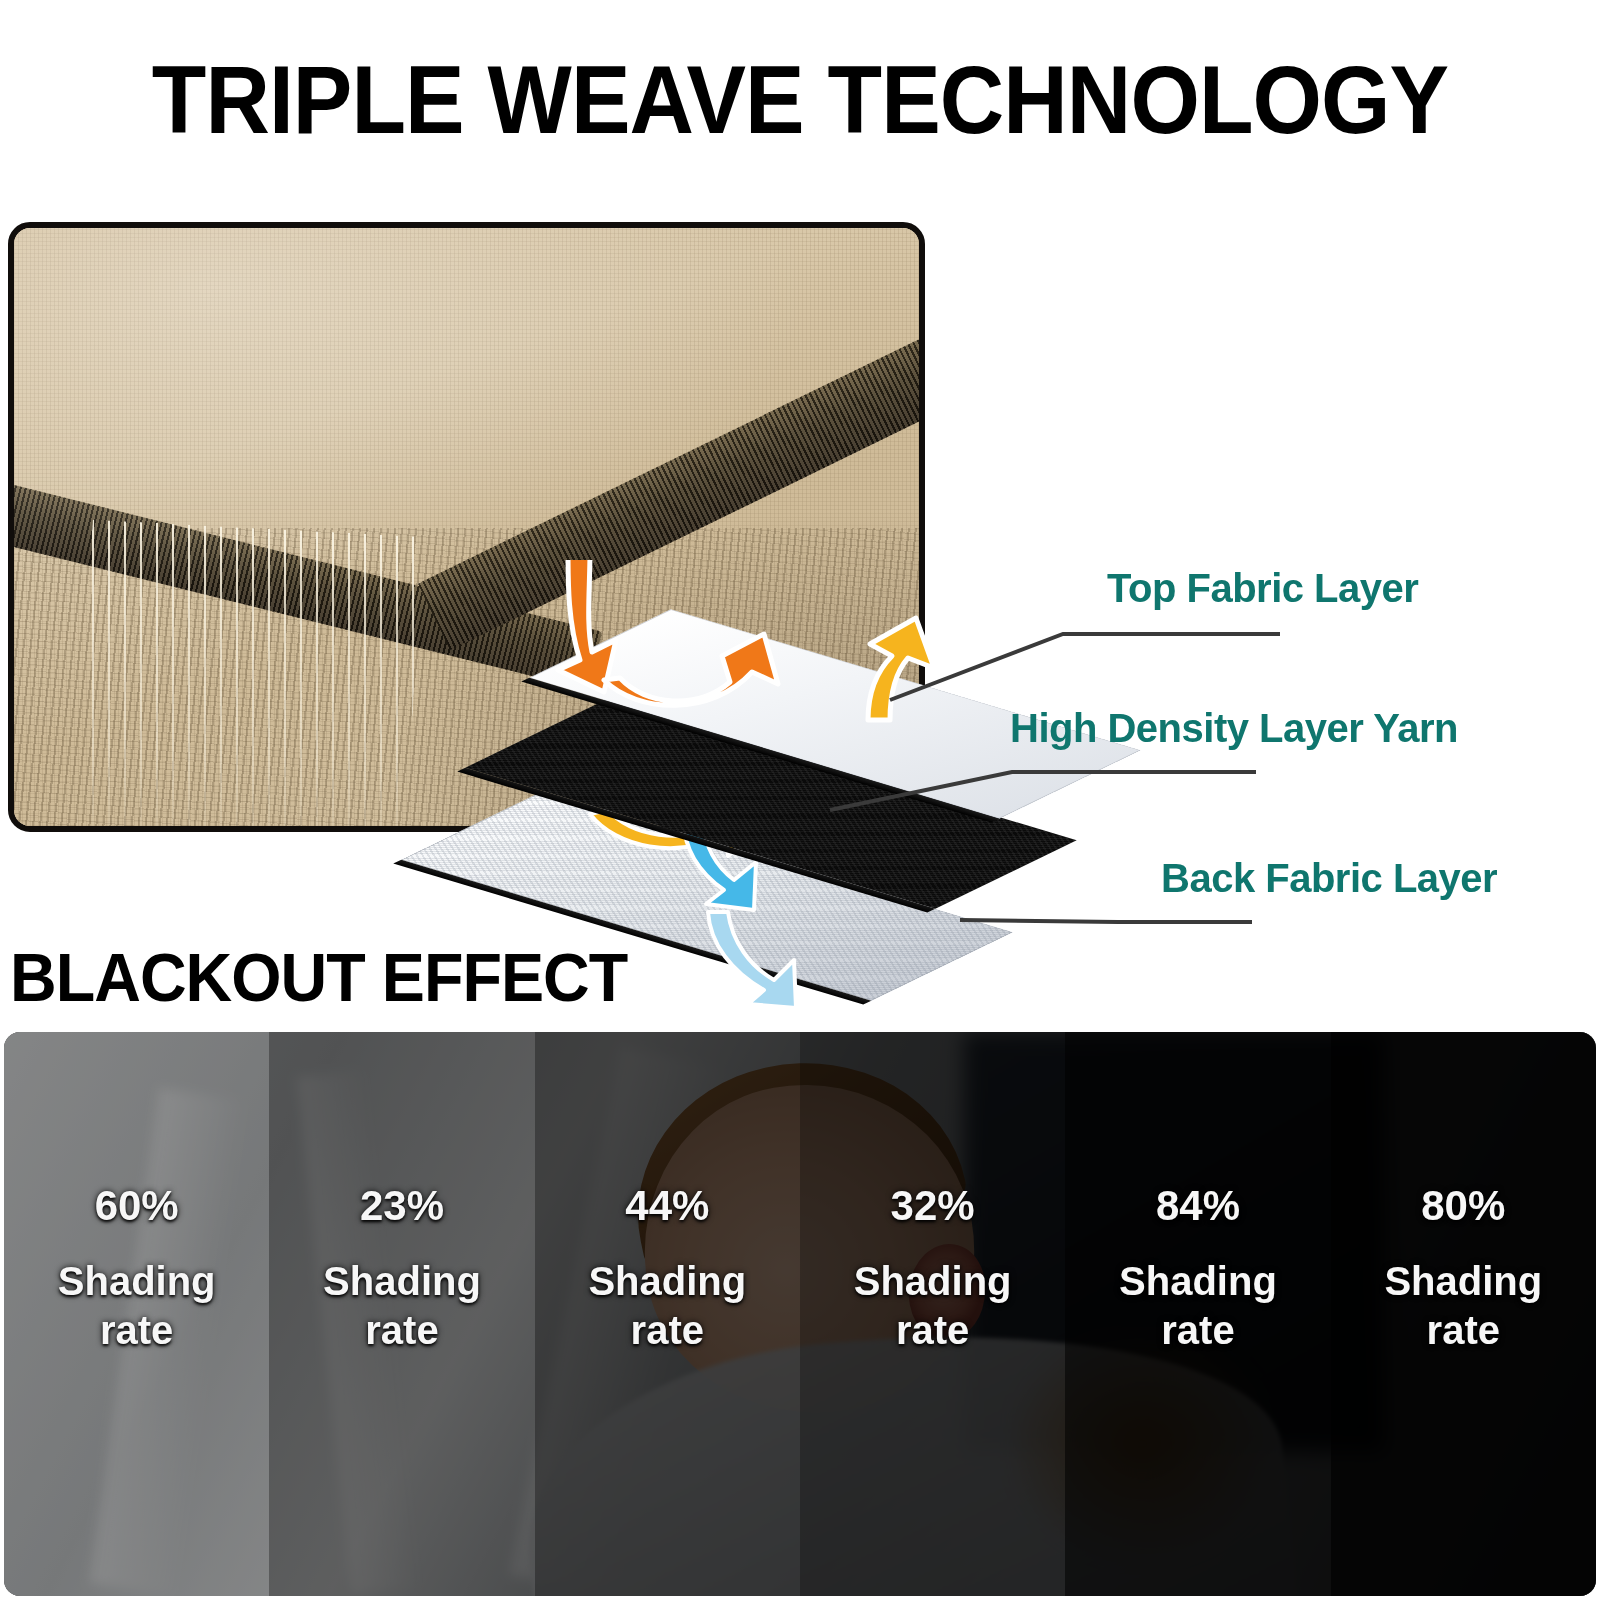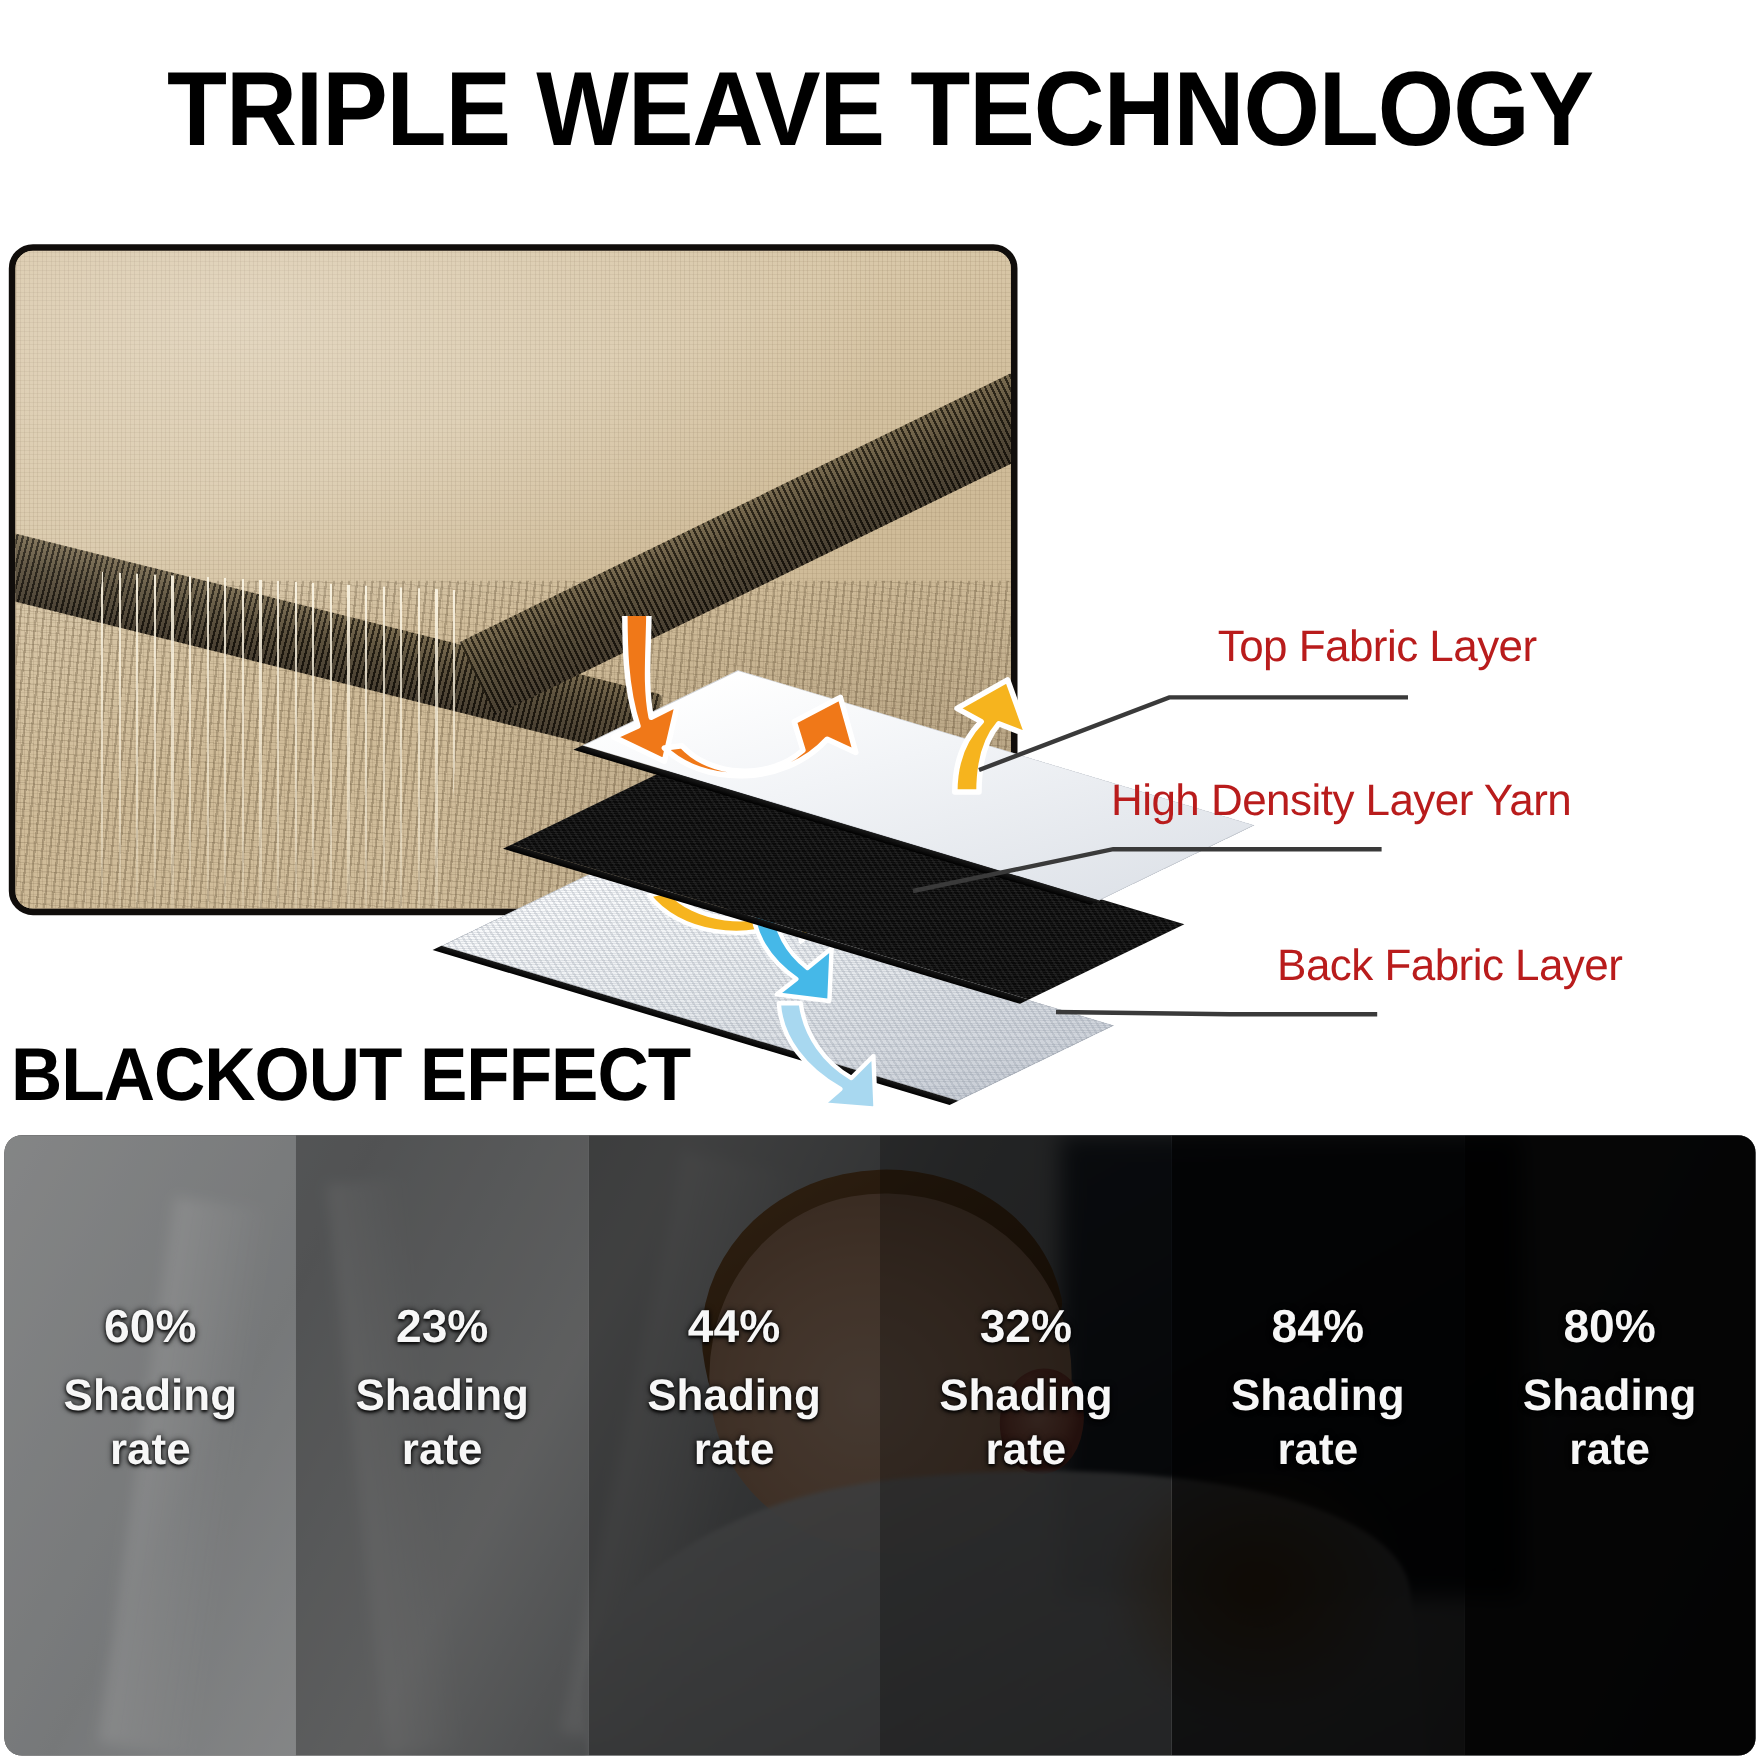--- a/index.html
+++ b/index.html
@@ -146,22 +146,22 @@
   }
   #arrow-layer-under {
     position:absolute; left:0; top:0; width:740px; height:470px;
     z-index: 3; pointer-events:none;
   }
 
   
   .layer-label {
     position: absolute;
     font-size: 40px;
-    font-weight: normal;
-    color: #b91c1c;
+    font-weight: bold;
+    color: #0f766e;
     white-space: nowrap;
     letter-spacing: -0.5px;
     z-index: 12;
   }
   #label-top  { left: 1107px; top: 566px; }
   #label-mid  { left: 1010px; top: 706px; }
   #label-back { left: 1117px; top: 856px; margin-left: 44px; }
 
   #leader-lines {
     position:absolute; left:0; top:0; width:1600px; height:1600px;
@@ -271,21 +271,21 @@
   .bo-panel .bo-txt {
     position: relative;
     z-index: 2;
     color: #f7f7f7;
     font-weight: bold;
     font-size: 40px;
     line-height: 1.22;
     text-align: center;
     text-shadow: 0 0 6px rgba(0,0,0,.85), 0 2px 3px rgba(0,0,0,.9);
   }
-  .bo-panel .bo-pct { font-size: 42px; margin-bottom: 14px; }
+  .bo-panel .bo-pct { font-size: 42px; margin-bottom: 26px; }
 </style>
 </head>
 <body>
 
 <div id="main-title">TRIPLE WEAVE TECHNOLOGY</div>
 
 <div id="fabric-photo">
   <div class="fab-base"></div>
   <div class="fab-weave"></div>
   <div class="fab-weave-lower"></div>

